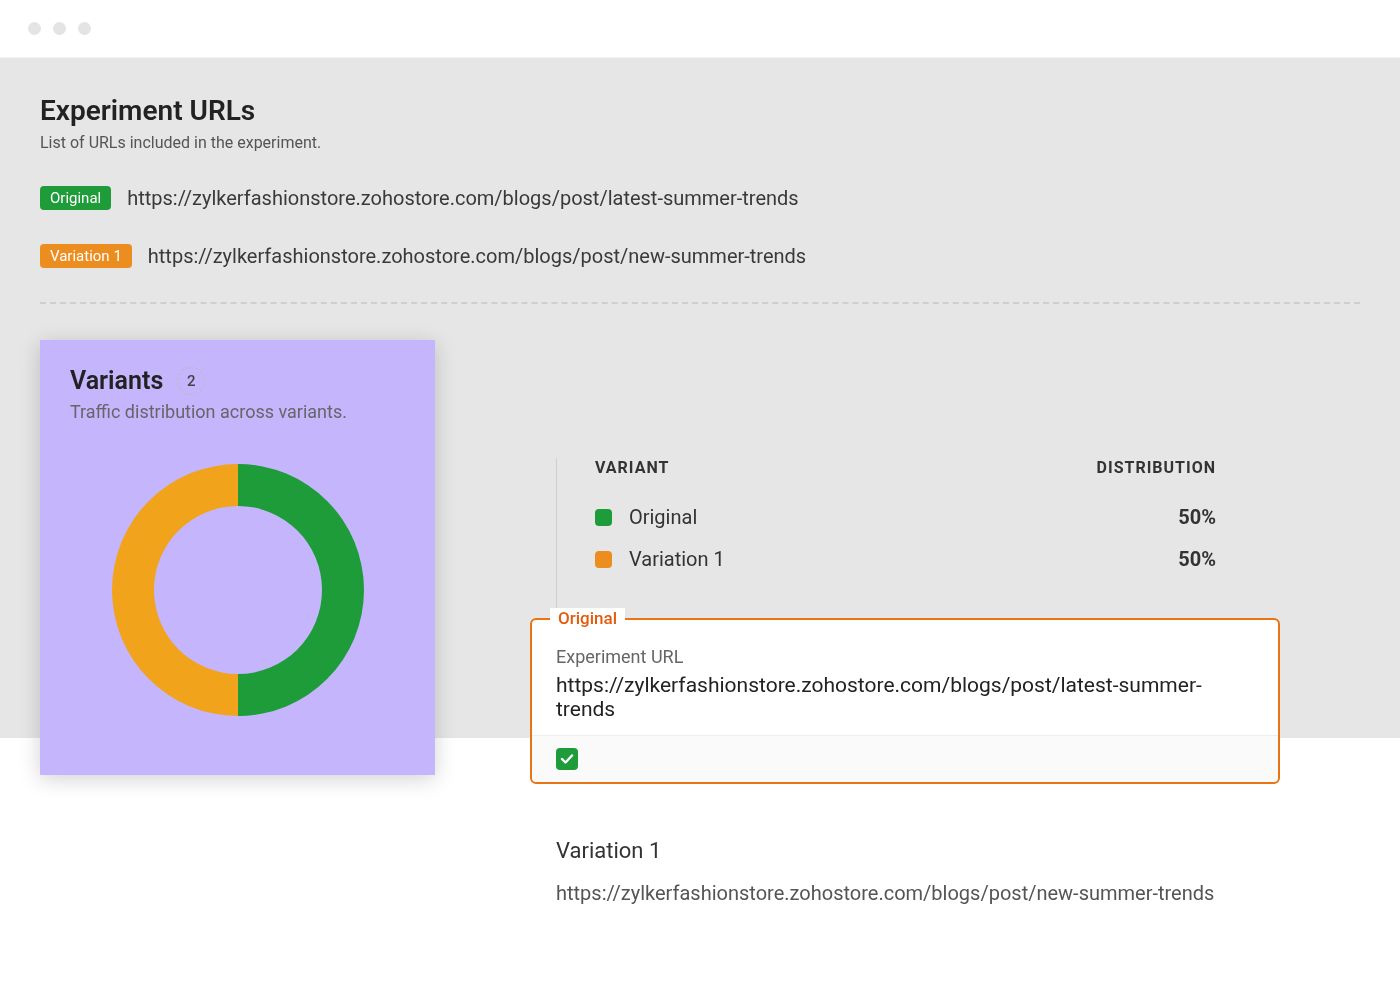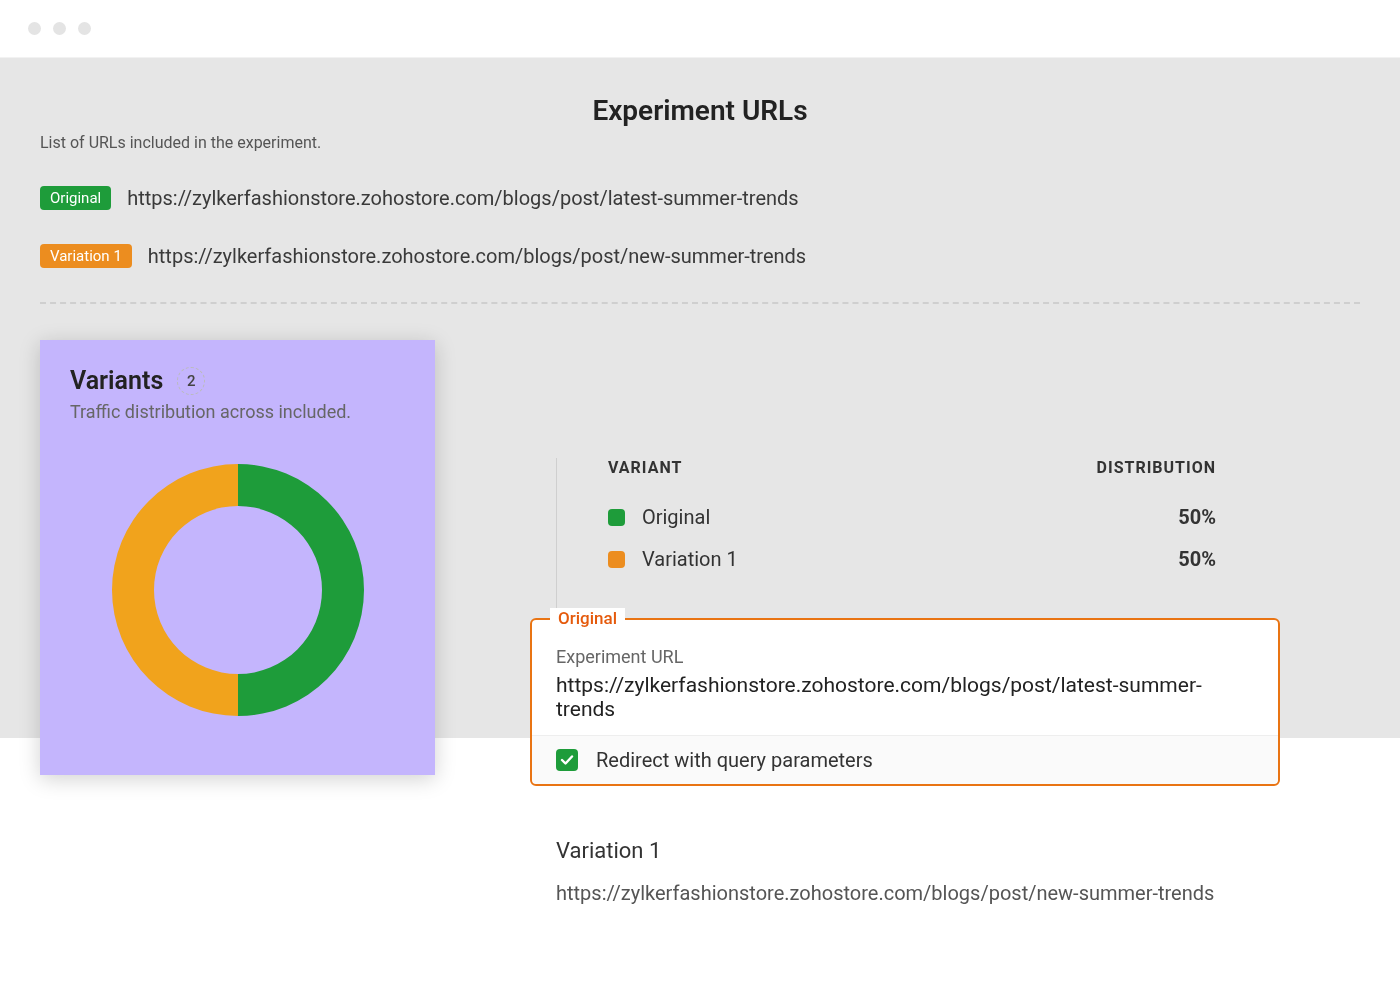--- a/index.html
+++ b/index.html
@@ -29,21 +29,20 @@
     padding: 36px 40px 40px 40px;
     height: 680px;
     position: relative;
   }
 
   .title-row h1 {
     font-size: 28px;
     font-weight: 600;
     color: #222;
     margin-bottom: 6px;
-    text-align: center;
   }
   .title-row .subtitle {
     font-size: 16px;
     color: #555;
   }
 
   .url-list {
     margin-top: 34px;
   }
   .url-row {
@@ -121,21 +120,21 @@
     top: 400px;
     width: 660px;
   }
   .table-wrap .vrule {
     position: absolute;
     left: 0; top: 0;
     height: 200px;
     border-left: 1px solid #cfcfcf;
   }
   .table-inner {
-    padding-left: 52px;
+    padding-left: 39px;
   }
   .table-header-row, .table-data-row {
     display: flex;
     justify-content: space-between;
     align-items: center;
   }
   .table-header-row {
     font-size: 16px;
     letter-spacing: 1px;
     font-weight: 700;
@@ -288,21 +287,21 @@
 </div>
 
 <div class="lower-area"></div>
 
 <div class="variants-card">
   <div class="card-header">
     <h2>
       <span>Variants</span>
       <span class="count-badge">2</span>
     </h2>
-    <div class="sub">Traffic distribution across included.</div>
+    <div class="sub">Traffic distribution across variants.</div>
   </div>
   <div class="donut-wrap">
     <svg width="280" height="280" viewBox="0 0 100 100">
 
       <path d="M50 5 A45 45 0 0 1 50 95 L50 80 A30 30 0 0 0 50 20 Z" fill="#1e9c3a"></path>
 
       <path d="M50 95 A45 45 0 0 1 50 5 L50 20 A30 30 0 0 0 50 80 Z" fill="#f1a31c"></path>
     </svg>
   </div>
 </div>
@@ -312,20 +311,19 @@
   <div class="body">
     <div class="lbl">Experiment URL</div>
     <div class="val">https://zylkerfashionstore.zohostore.com/blogs/post/latest-summer-trends</div>
   </div>
   <div class="footer">
     <span class="checkbox">
       <svg width="14" height="14" viewBox="0 0 14 14">
         <path d="M2 7 L5.5 10.5 L12 3.5" stroke="#fff" stroke-width="2.4" fill="none" stroke-linecap="round" stroke-linejoin="round"></path>
       </svg>
     </span>
-    <span class="checkbox-label">Redirect with query parameters</span>
   </div>
 </div>
 
 <div class="var1-block">
   <div class="v1-title">Variation 1</div>
   <div class="v1-url">https://zylkerfashionstore.zohostore.com/blogs/post/new-summer-trends</div>
 </div>
 
 </body></html>

